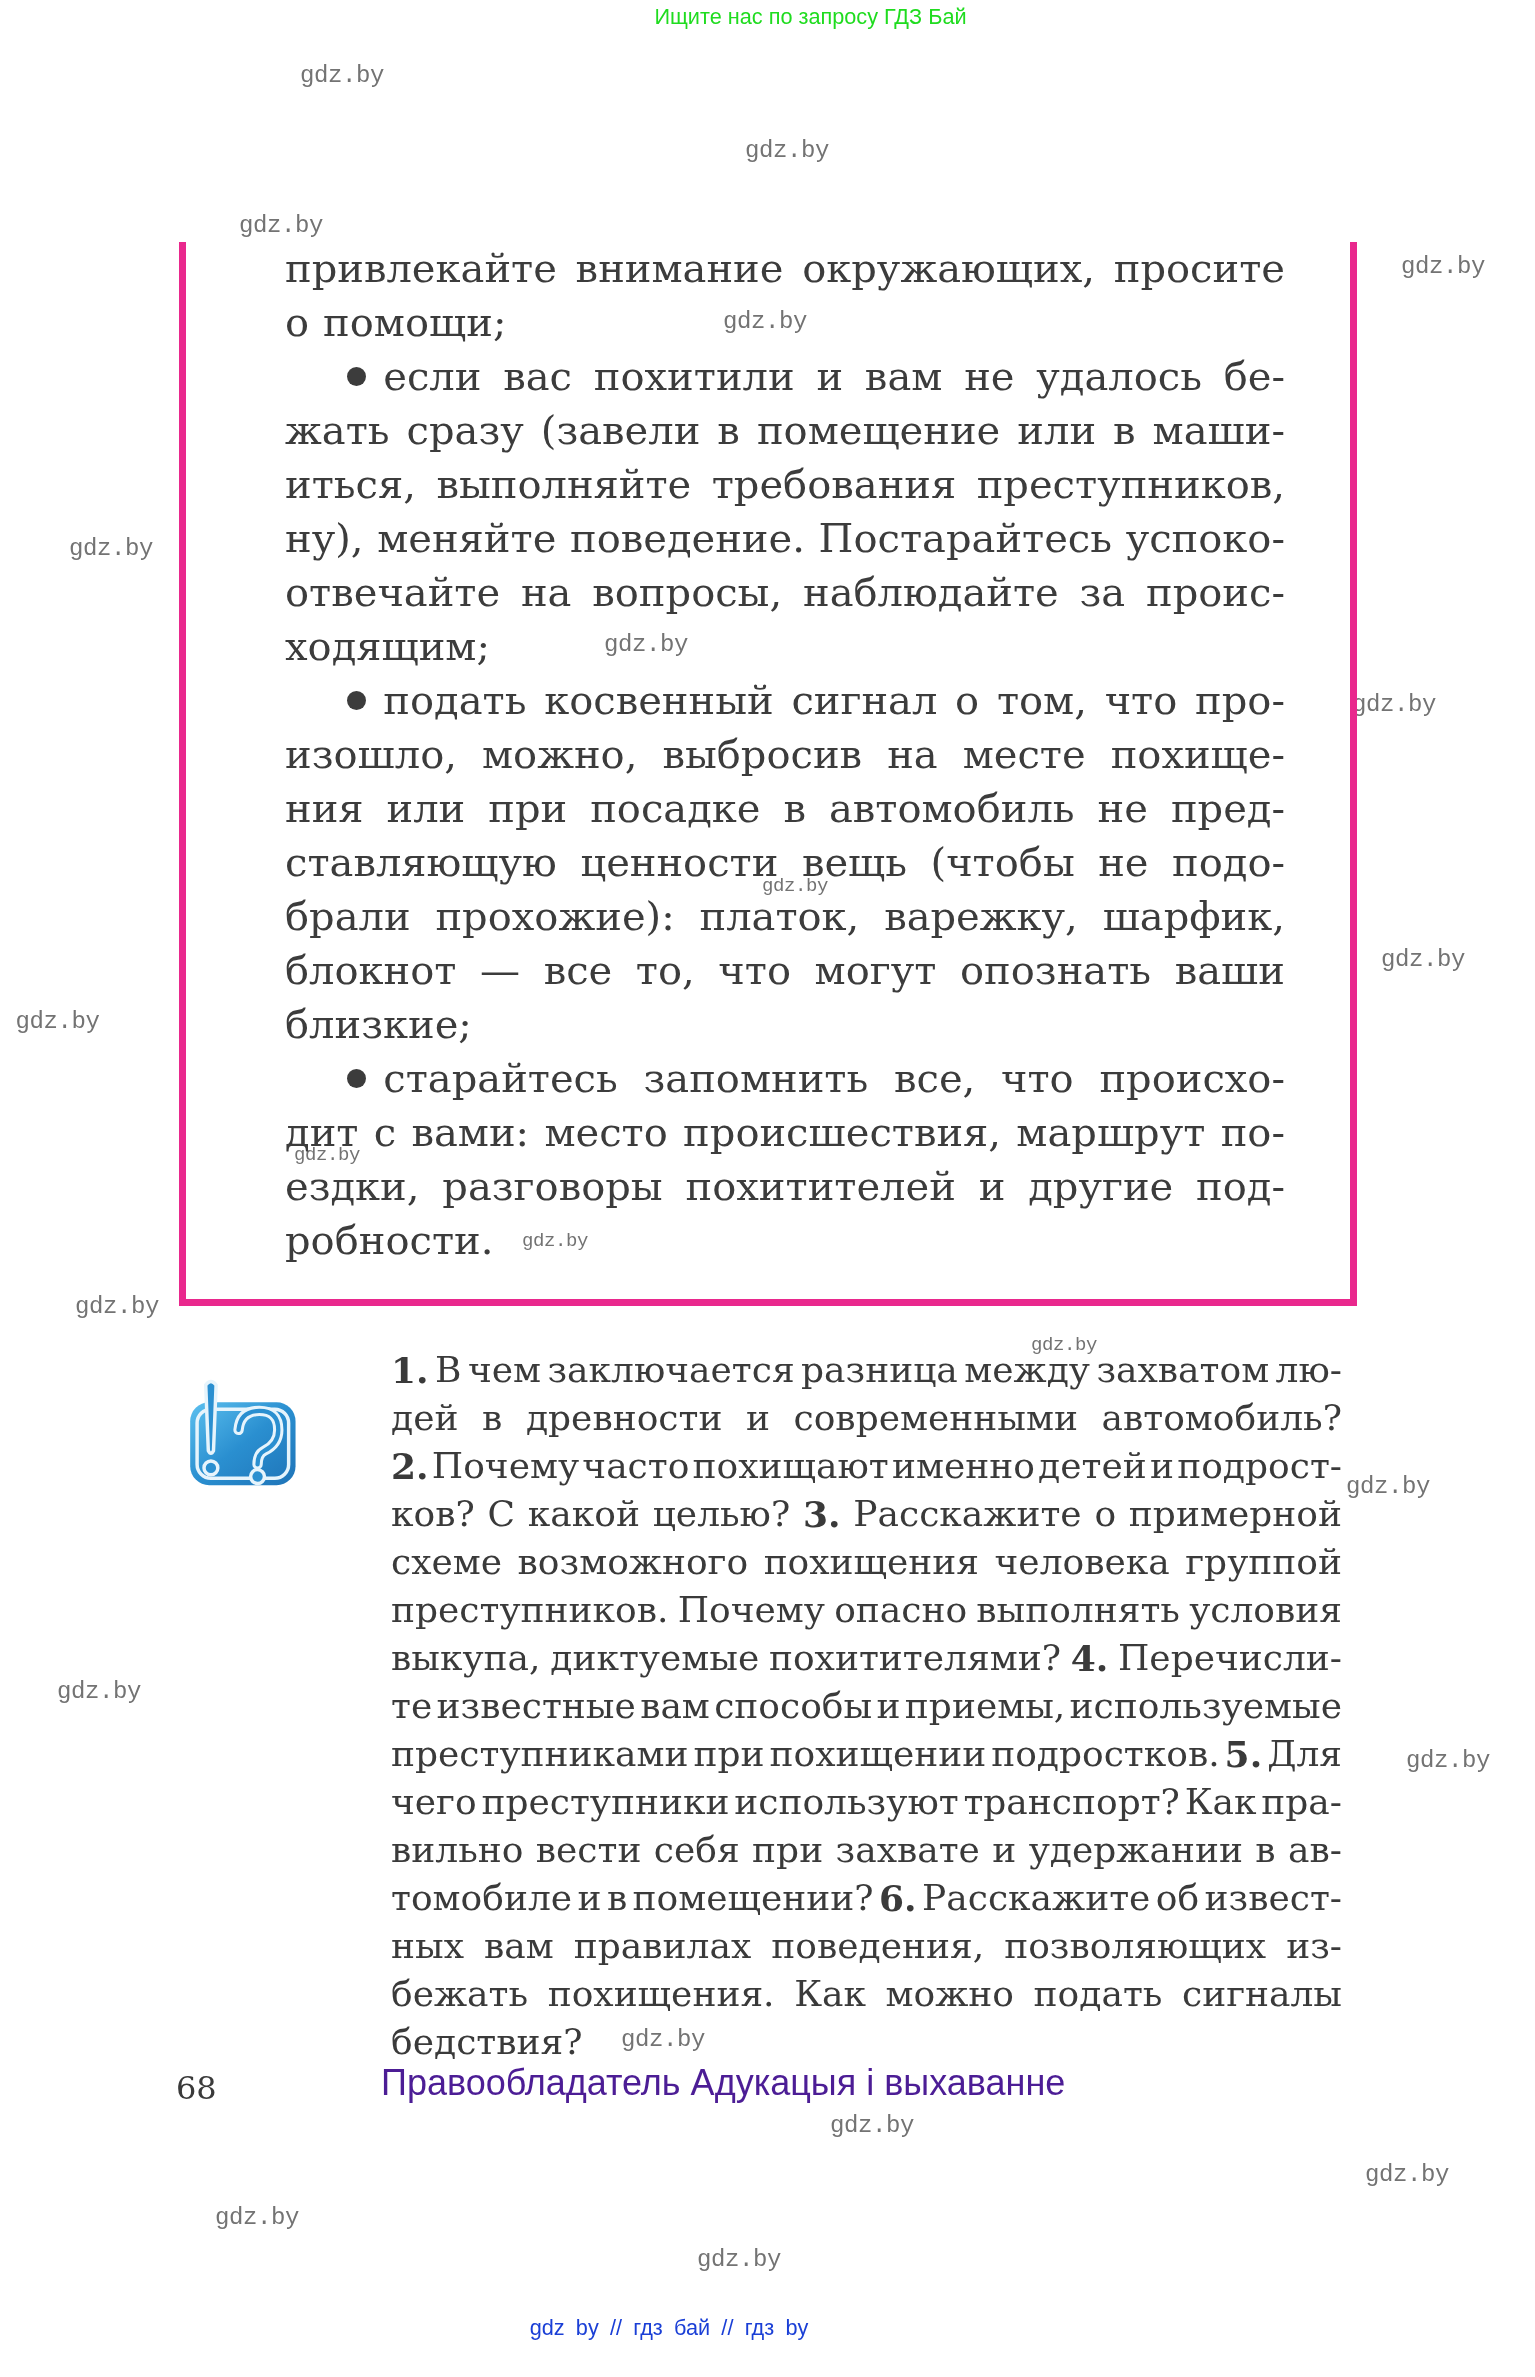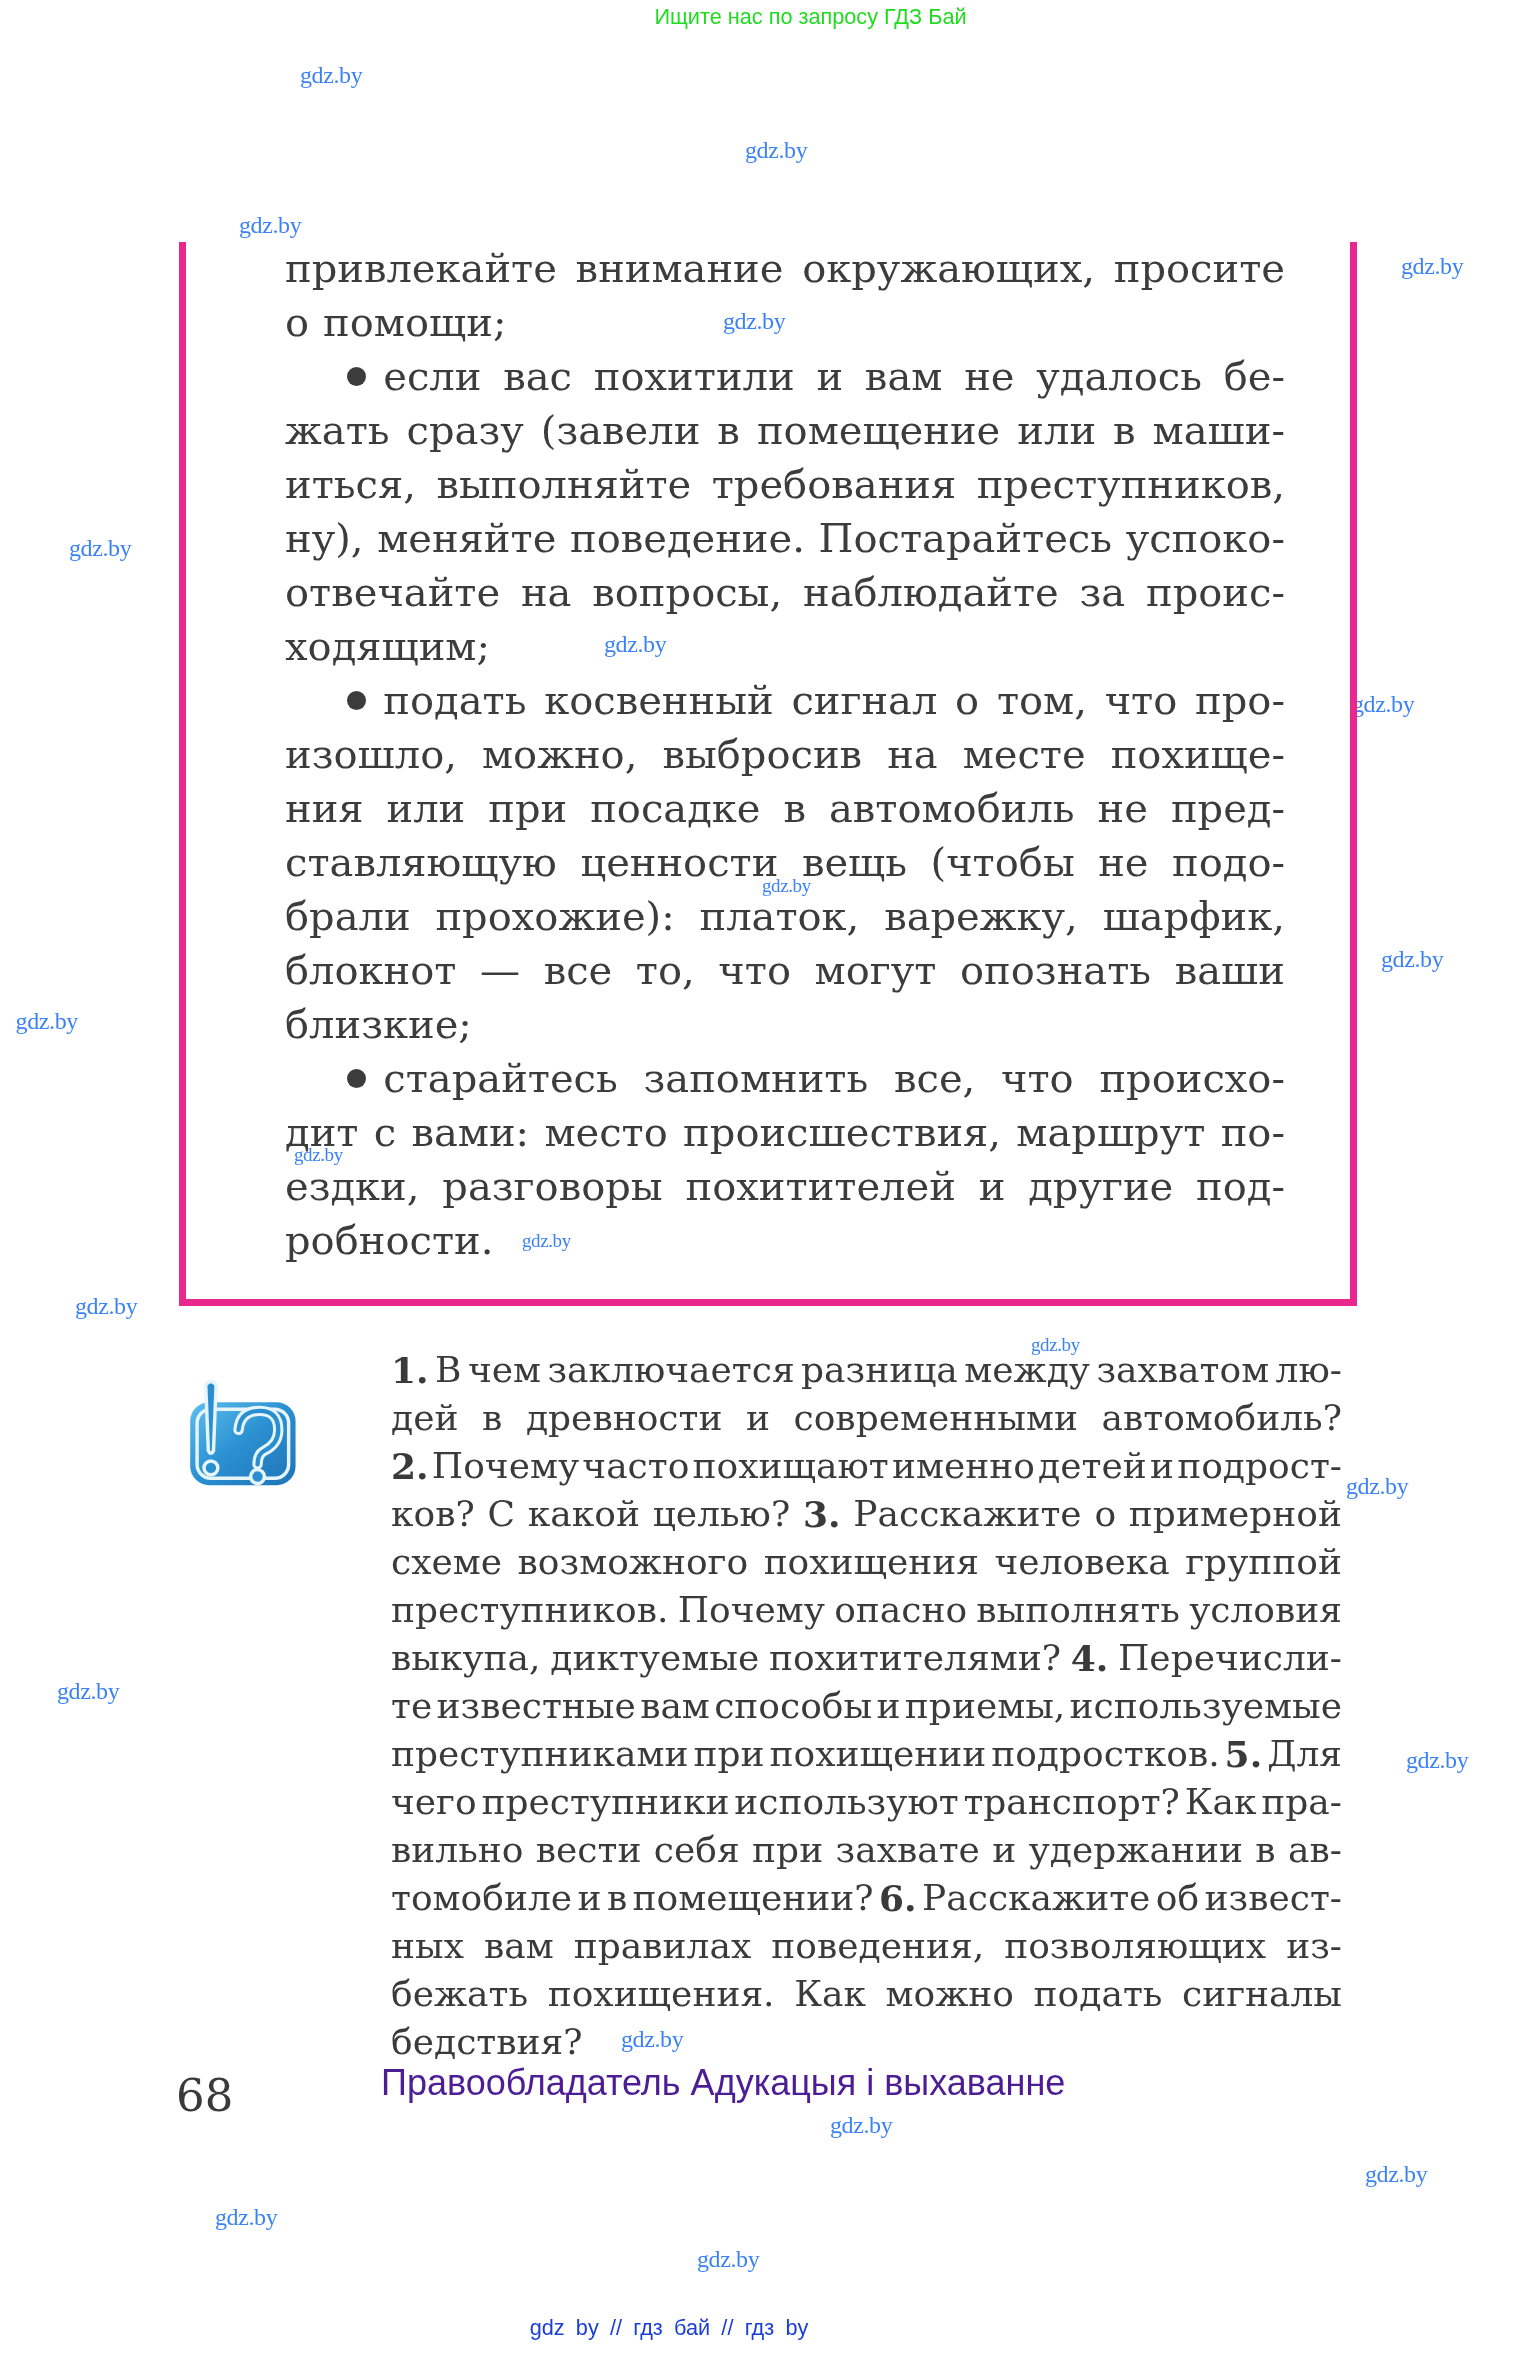--- a/index.html
+++ b/index.html
@@ -7,21 +7,21 @@
     width: 1535px; height: 2377px; position: relative; overflow: hidden;
     font-family: "DejaVu Serif", "Liberation Serif", serif;
     color: #3a3a3a;
   }
   .abs { position: absolute; }
   .top-banner {
     left: 0; width: 1535px; top: 3.5px; text-align: center;
     font-family: "Liberation Sans", sans-serif; font-size: 21.7px; color: #1fdc1f; padding-left: 43px;
   }
   .wm {
-    font-family: Liberation Serif, serif; font-size: 24px; color: #3b82f6;
+    font-family: Liberation Mono, monospace; font-size: 24px; color: #737373;
     white-space: nowrap; letter-spacing: -0.4px;
   }
   .wm.small { font-size: 19px; }
   .frame {
     left: 179px; top: 242px; width: 1164px; height: 1057px;
     border-left: 7px solid #e9288d; border-right: 7px solid #e9288d; border-bottom: 7px solid #e9288d;
   }
   .box-text {
     left: 237px; top: 241px; width: 1048px;
     font-size: 40px; line-height: 54px; color: #3c3c3c;
@@ -30,21 +30,21 @@
   .line.last { justify-content: flex-start; }
   .line.indent { padding-left: 62px; }
   .bullet { display: inline-block; width: 19px; height: 19px; border-radius: 50%; background: #3c3c3c; margin-right: 17.3px; vertical-align: middle; position: relative; top: -3.5px; }
   .q-icon { left: 185px; top: 1376px; width: 114px; height: 113px; }
   .q-text {
     left: 343px; top: 1346px; width: 999px;
     font-size: 36px; line-height: 48px; color: #3a3a3a;
   }
   .q-text .line { height: 48px; }
   .num { font-weight: bold; }
-  .page-num { left: 176px; top: 2069px; font-size: 45px; color: #3a3a3a; }
+  .page-num { left: 176px; top: 2069px; font-size: 32px; color: #3a3a3a; }
   .copyright {
     left: 381px; top: 2062px; font-family: "Liberation Sans", sans-serif;
     font-size: 36px; color: #4c1d95; white-space: nowrap;
   }
   .footer {
     left: 0; width: 1338px; top: 2315px; text-align: center;
     font-family: "Liberation Sans", sans-serif; font-size: 21.7px; color: #1a3fd6;
     word-spacing: 5.2px;
   }
 </style>

